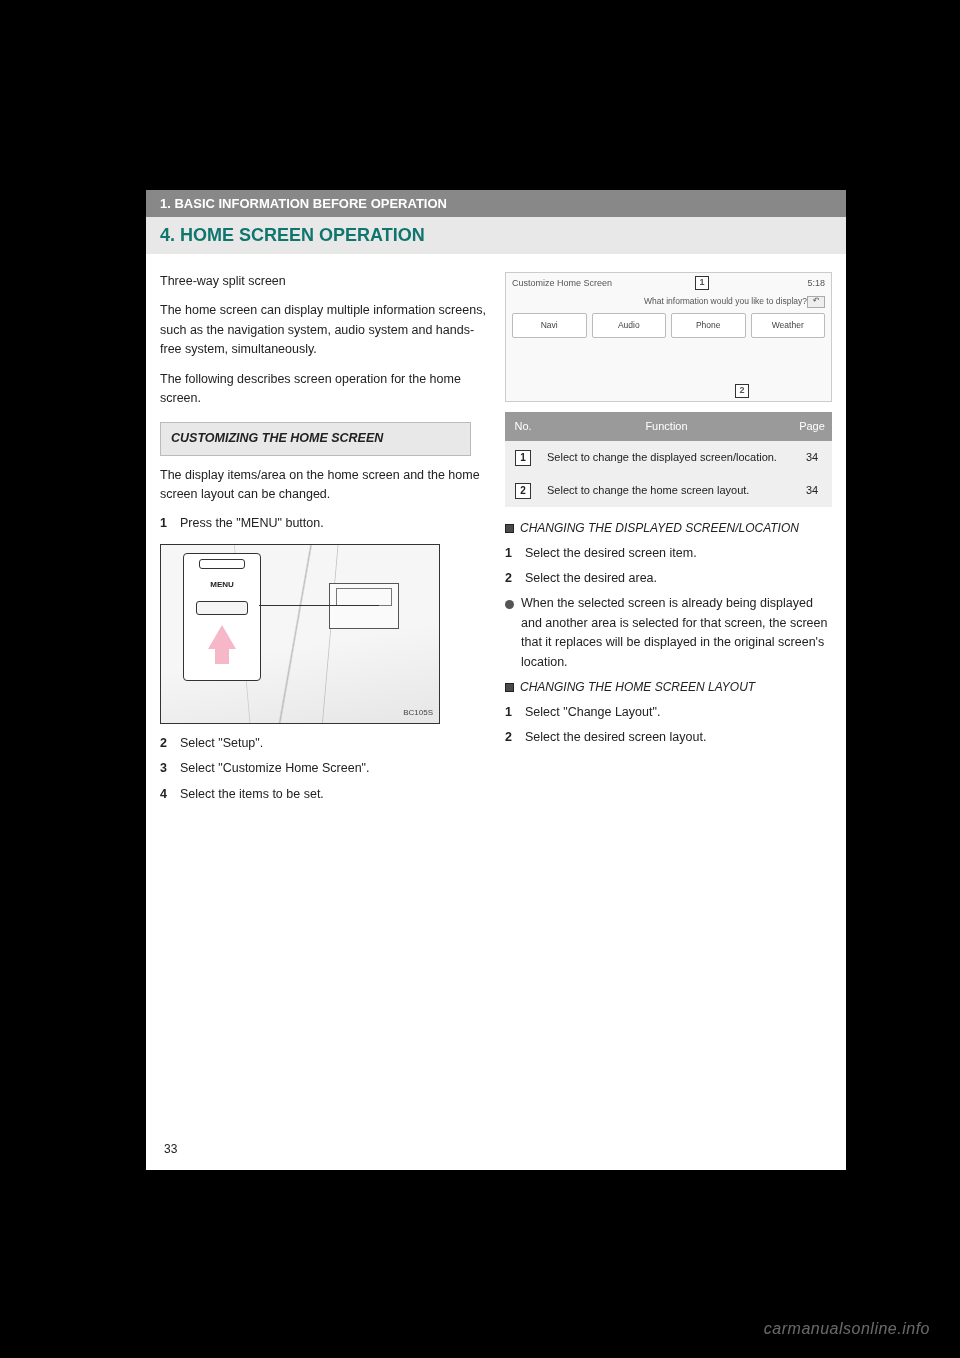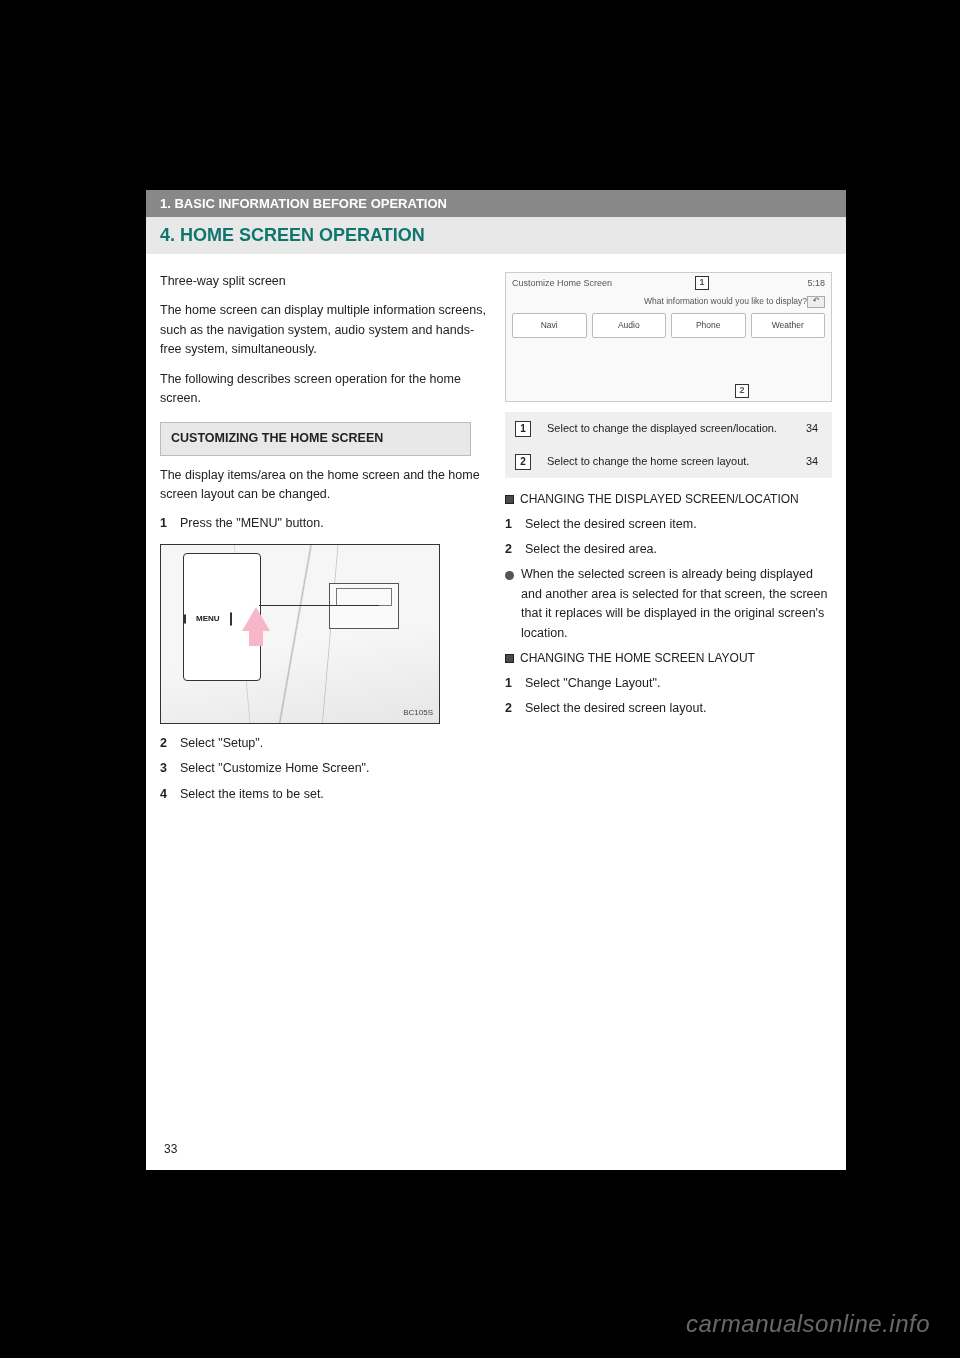--- a/index.html
+++ b/index.html
@@ -46,20 +46,21 @@
     color: #222;
   }
   .col p { margin-bottom: 10px; }
   .sub-box {
     background: #e8e8e8;
     border: 1px solid #bbb;
     padding: 6px 10px;
     font-weight: bold;
     font-size: 12.5px;
     margin: 14px 16px 10px 0;
+    font-style: italic;
   }
   .step { display: flex; gap: 6px; margin-bottom: 6px; }
   .stepnum { font-weight: bold; min-width: 14px; }
   .bullet { display: flex; gap: 6px; margin-bottom: 6px; }
   .bullet .dot { min-width: 10px; }
   .dash-img {
     width: 280px;
     height: 180px;
     border: 1.5px solid #333;
     position: relative;
@@ -74,21 +75,21 @@
       linear-gradient(85deg, transparent 30%, #bbb 30.3%, transparent 30.6%);
     opacity: 0.6;
   }
   .menu-panel {
     position: absolute;
     left: 22px; top: 8px;
     width: 78px; height: 128px;
     background: #fff;
     border: 1.5px solid #333;
     border-radius: 4px;
-    display: flex; flex-direction: row; align-items: center;
+    display: flex; flex-direction: column; align-items: center;
     padding-top: 5px;
     gap: 10px;
   }
   .slot {
     width: 46px; height: 10px;
     border: 1.2px solid #333; border-radius: 3px;
   }
   .menu-label { font-size: 8px; font-weight: bold; }
   .menu-btn {
     width: 52px; height: 14px;
@@ -184,33 +185,33 @@
   }
   table.func td.num { width: 36px; text-align: center; }
   .boxnum {
     display: inline-flex; width: 16px; height: 16px;
     border: 1.2px solid #333; align-items: center; justify-content: center;
     font-size: 10px; font-weight: bold; background: #fff;
   }
   table.func td.pg { width: 40px; text-align: center; }
 
   .sqbullet { display: inline-block; width: 9px; height: 9px; background: #4a4a4a; margin-right: 6px; vertical-align: middle; border: 1px solid #222;}
-  .proc-head { font-size: 12px; margin: 6px 0 6px 0; display:flex; align-items:center;}
+  .proc-head { font-size: 12px; margin: 6px 0 6px 0; display:flex; align-items:center;font-style:italic;}
   .roundbullet { display:inline-block; width:9px; height:9px; border-radius:50%; background:#555; margin-right:6px; vertical-align: middle;}
 
   .pgnum {
     position: absolute;
     left: 18px; bottom: 14px;
     font-size: 12px; color: #222;
   }
   .watermark {
     position: absolute;
     right: 30px; bottom: 20px;
     color: rgba(230,230,230,0.45);
-    font-size: 24px;
+    font-size: 16px;
     font-style: italic;
     letter-spacing: 0.5px;
   }
 </style>
 </head>
 <body>
 
 <div class="page-wrap">
 
   <div class="header-bar">
@@ -281,20 +282,25 @@
           <div class="ui-btn">Audio</div>
           <div class="ui-btn">Phone</div>
           <div class="ui-btn">Weather</div>
         </div>
         <div class="callout-num cn1">1</div>
         <div class="callout-num cn2">2</div>
       </div>
 
       <table class="func">
         <tbody>
+            <tr>
+          <th>No.</th>
+          <th>Function</th>
+          <th>Page</th>
+        </tr>
         <tr>
           <td class="num"><span class="boxnum">1</span></td>
           <td>Select to change the displayed screen/location.</td>
           <td class="pg">34</td>
         </tr>
         <tr>
           <td class="num"><span class="boxnum">2</span></td>
           <td>Select to change the home screen layout.</td>
           <td class="pg">34</td>
         </tr>

